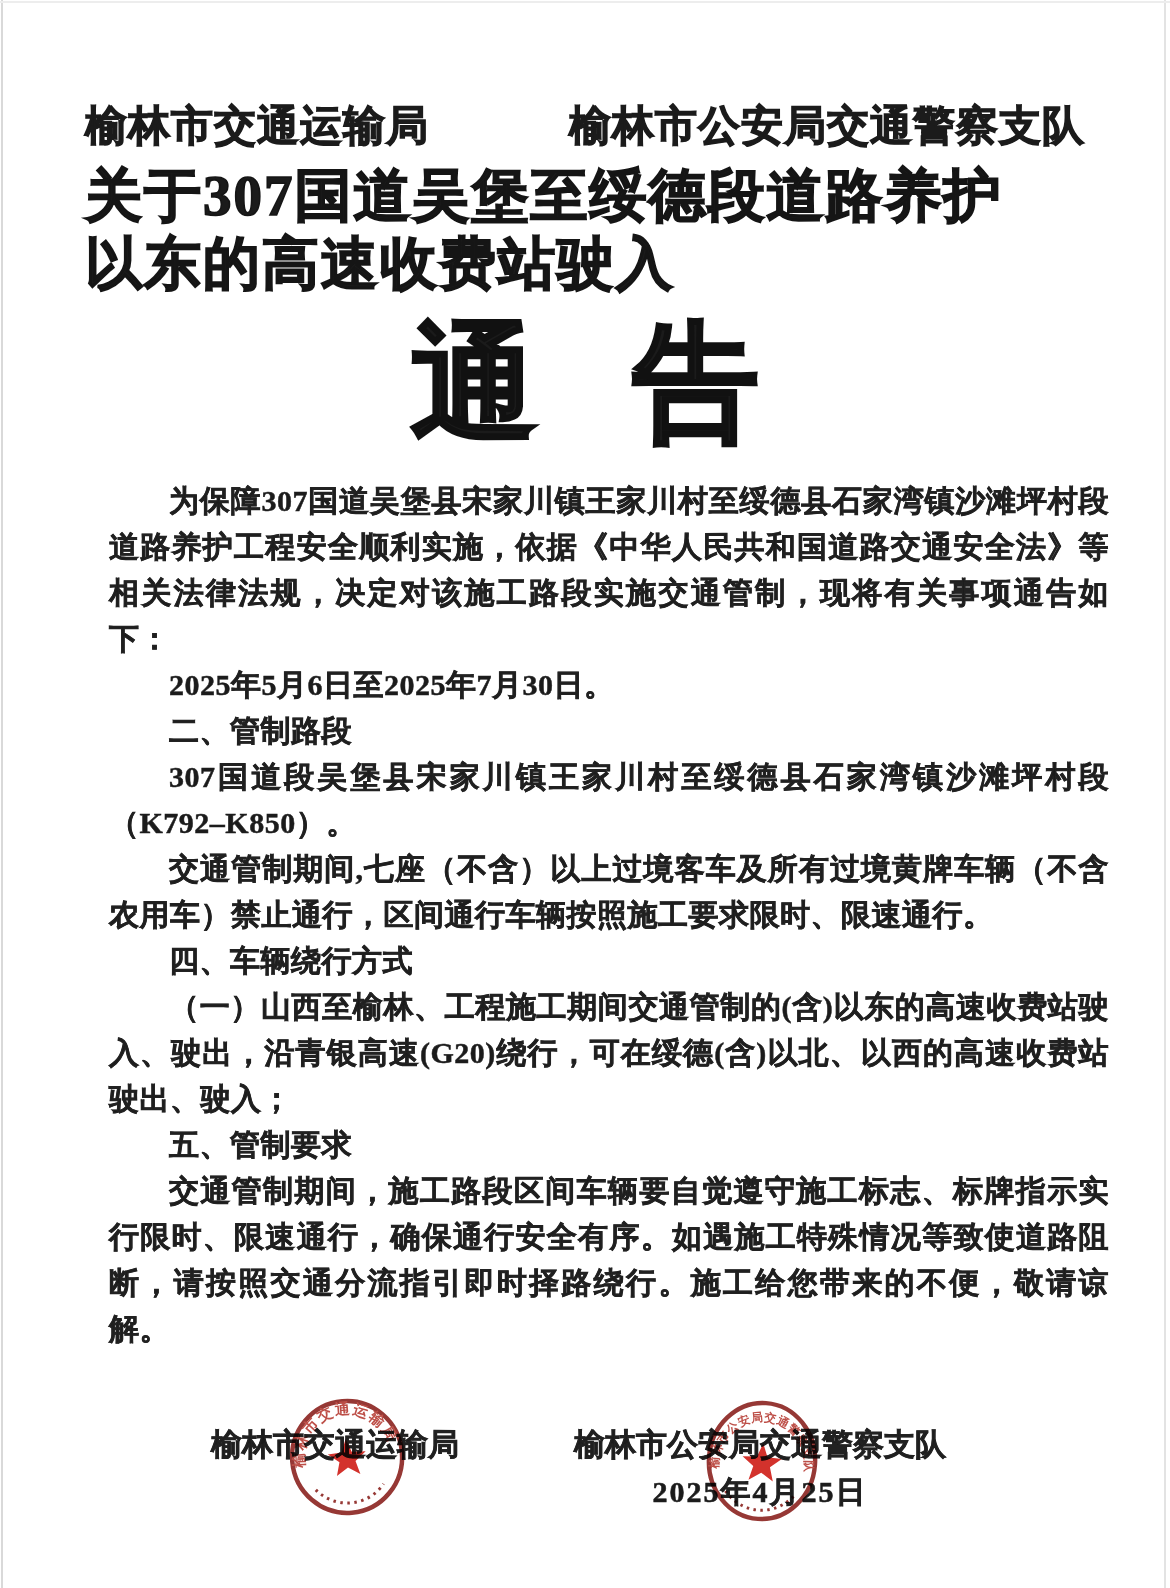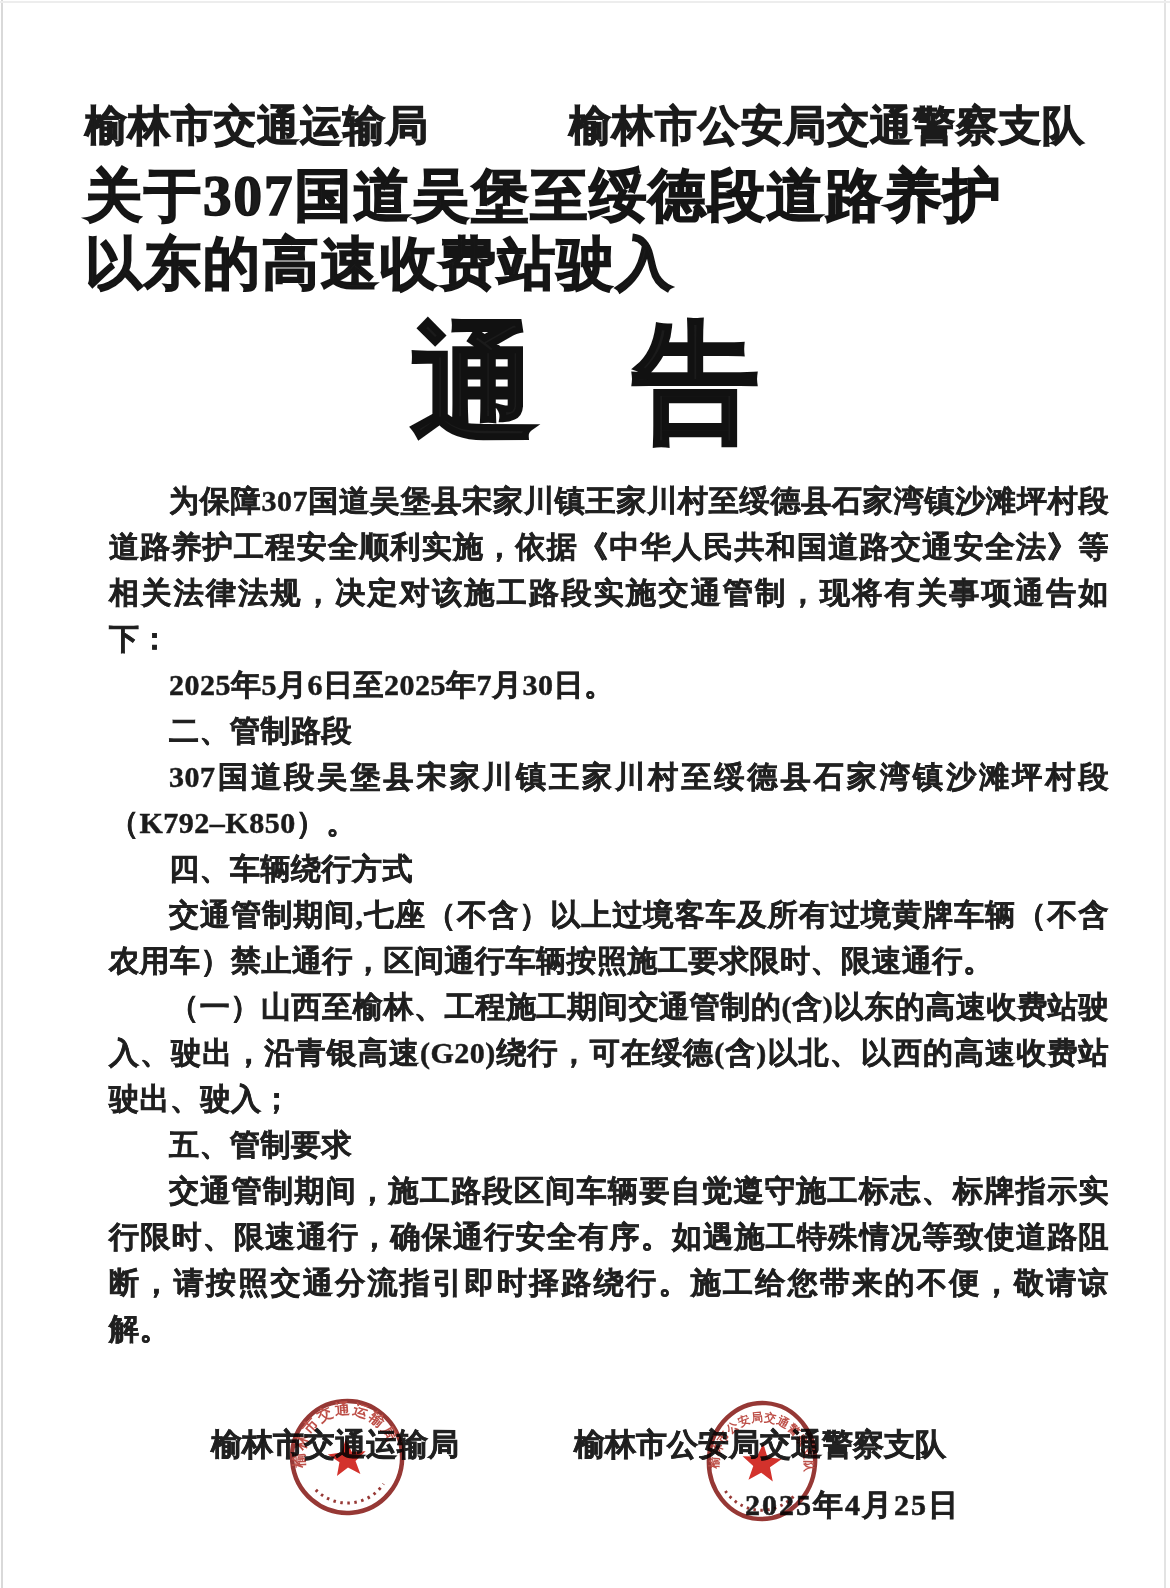--- a/index.html
+++ b/index.html
@@ -46,21 +46,21 @@
     letter-spacing:0.5px;
     margin-left:24px;
     -webkit-text-stroke:0.5px #222222;
   }
   .notice-body p { margin:0; text-indent:2em; }
 
   .sig-block { position:absolute; font-size:31px; font-weight:700; text-align:center;
     -webkit-text-stroke:0.6px #222222; white-space:nowrap; }
   .sig-left  { top:1424px; left:85px;  width:500px; }
   .sig-right { top:1424px; left:560px; width:400px; }
-  .sig-date  { margin-top:19px; font-size:30px; letter-spacing:2px;text-align:right; }
+  .sig-date  { margin-top:6px; font-size:30px; letter-spacing:2px; }
 
   .seal { position:absolute; mix-blend-mode:multiply; opacity:0.92; }
   .seal-left  { top:1396px; left:287px; width:120px; height:120px; transform:rotate(-5deg); }
   .seal-right { top:1396px; left:703px; width:118px; height:130px; transform:rotate(4deg); }
   .seal svg { width:100%; height:100%; display:block; }
 </style>
 </head>
 <body>
 
 <div class="page-edge edge-left"></div>
@@ -78,22 +78,22 @@
 <div class="big-title">
   <span>通</span>
   <span>告</span>
 </div>
 
 <div class="notice-body">
   <p>为保障307国道吴堡县宋家川镇王家川村至绥德县石家湾镇沙滩坪村段道路养护工程安全顺利实施，依据《中华人民共和国道路交通安全法》等相关法律法规，决定对该施工路段实施交通管制，现将有关事项通告如下：</p>
   <p>2025年5月6日至2025年7月30日。</p>
   <p>二、管制路段</p>
   <p>307国道段吴堡县宋家川镇王家川村至绥德县石家湾镇沙滩坪村段（K792–K850）。</p>
+  <p>交通管制期间,七座（不含）以上过境客车及所有过境黄牌车辆（不含农用车）禁止通行，区间通行车辆按照施工要求限时、限速通行。</p>
   <p>四、车辆绕行方式</p>
-  <p>交通管制期间,七座（不含）以上过境客车及所有过境黄牌车辆（不含农用车）禁止通行，区间通行车辆按照施工要求限时、限速通行。</p>
   <p>（一）山西至榆林、工程施工期间交通管制的(含)以东的高速收费站驶入、驶出，沿青银高速(G20)绕行，可在绥德(含)以北、以西的高速收费站驶出、驶入；</p>
   <p>五、管制要求</p>
   <p>交通管制期间，施工路段区间车辆要自觉遵守施工标志、标牌指示实行限时、限速通行，确保通行安全有序。如遇施工特殊情况等致使道路阻断，请按照交通分流指引即时择路绕行。施工给您带来的不便，敬请谅解。</p>
 </div>
 
 <div class="sig-block sig-left">
   <div>榆林市交通运输局</div>
 </div>
 
 <div class="sig-block sig-right">

